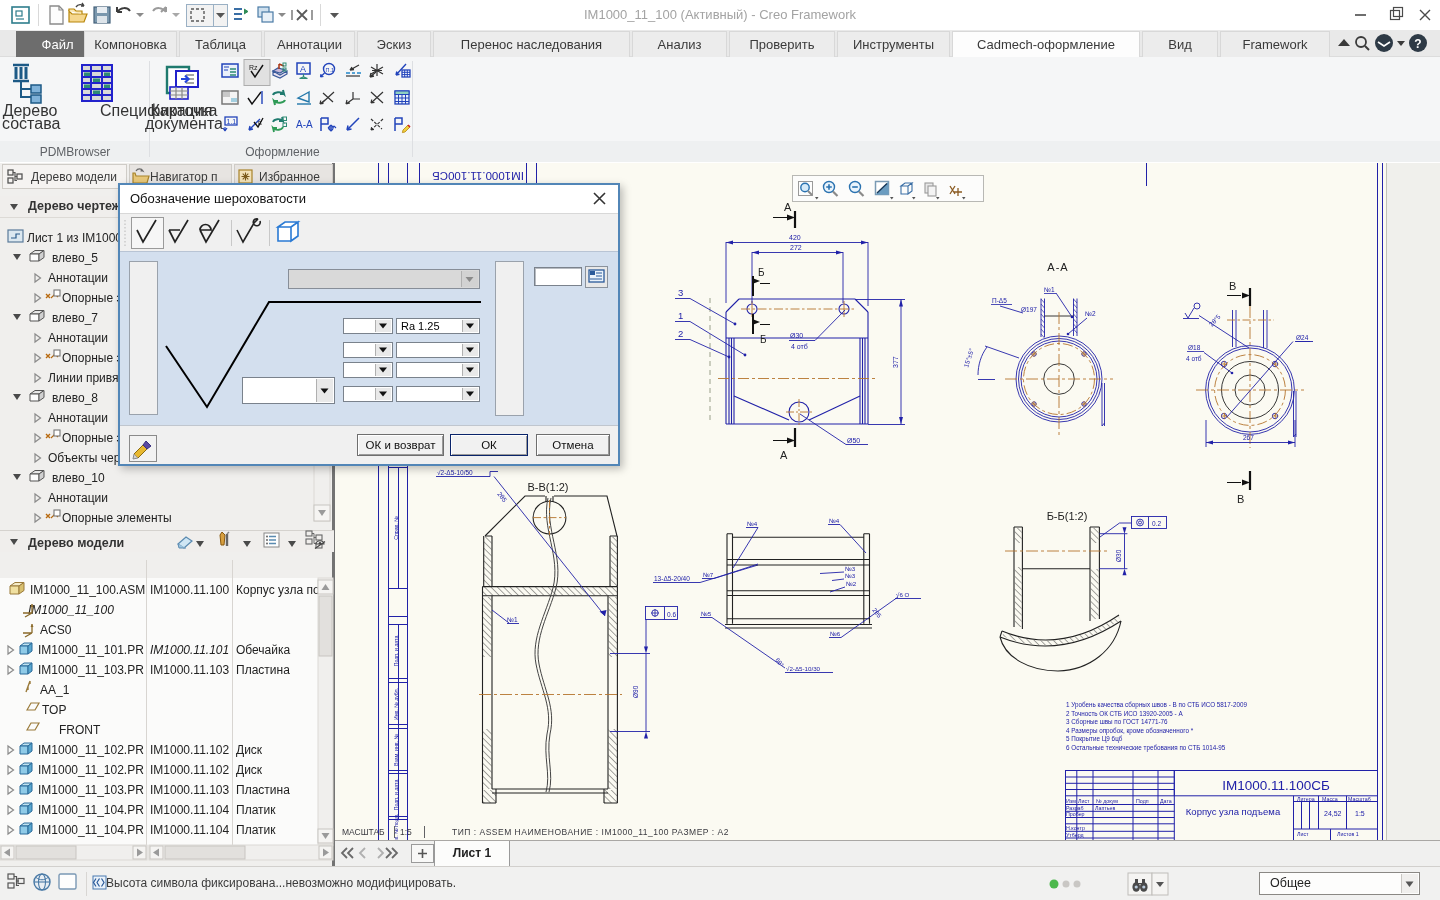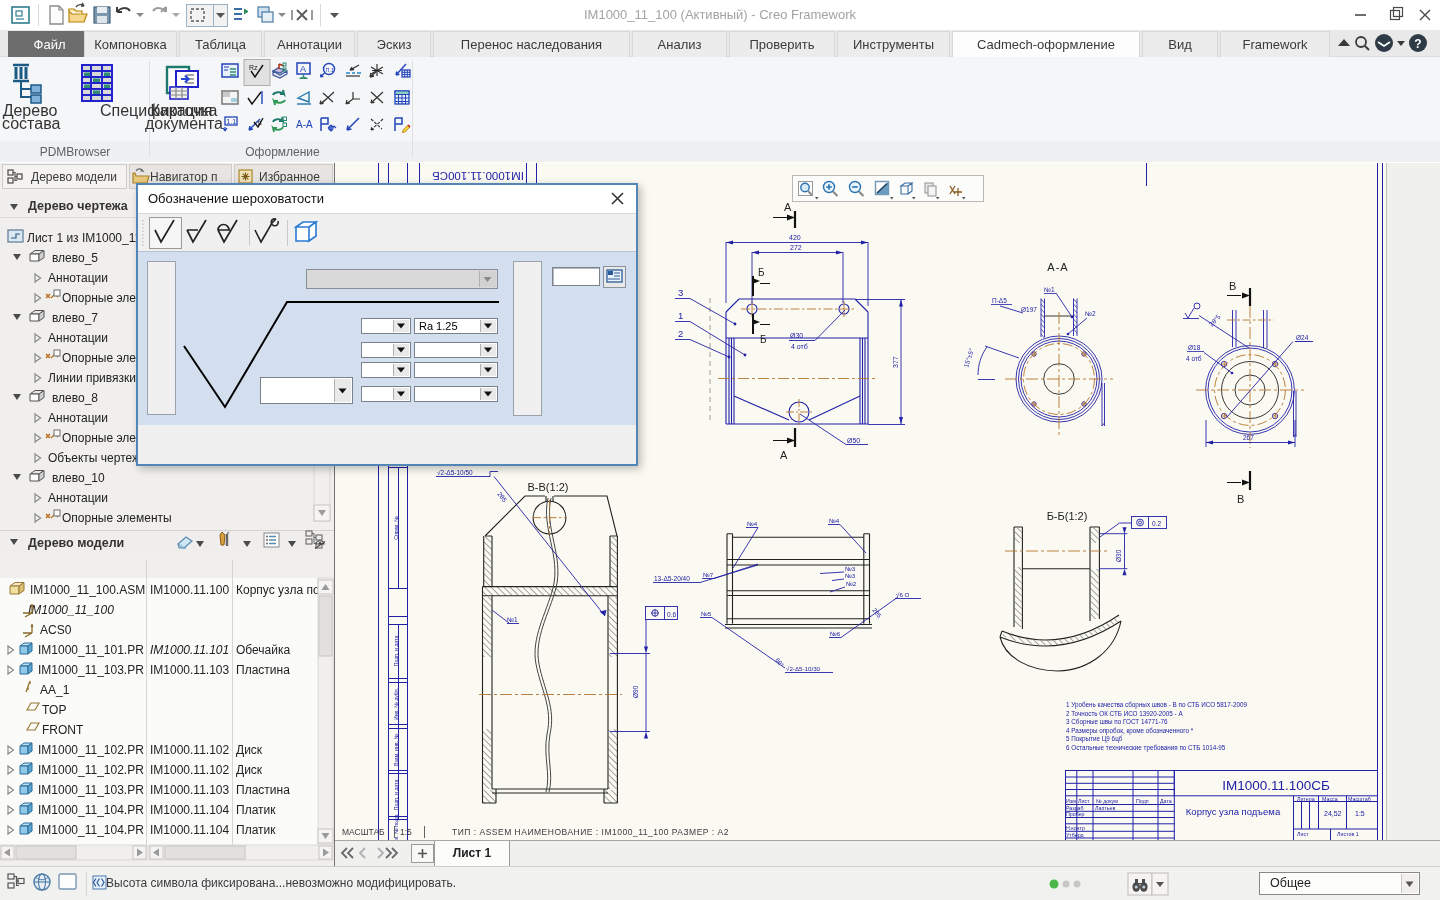--- a/index.html
+++ b/index.html
@@ -14,27 +14,27 @@
 .rtab { position:absolute; top:1px; height:26px; line-height:26px; text-align:center; font-size:13px; color:#3a3a3a; background:#ececec; border:1px solid #d8d8d8; border-bottom:none; }
 .rtab.file { background:#6d6d6d; color:#fff; border-color:#6d6d6d; }
 .rtab.active { background:#fdfdfd; font-weight:400; height:27px; }
 
 #ribbon { left:0; top:57px; width:1440px; height:105px; background:#f5f6f7; border-bottom:1px solid #d5d8db; }
 .grouplbl { position:absolute; top:86px; height:19px; line-height:18px; font-size:12px; color:#5f6266; text-align:center; }
 #ribbon .gsep { position:absolute; top:4px; width:1px; height:96px; background:#dddfe2; }
 #ribbonstrip { position:absolute; left:0; top:84px; width:1440px; height:21px; background:#eef0f1; }
 .biglbl { position:absolute; font-size:16px; color:#333; text-align:center; line-height:13px; }
 
-#panel { left:0; top:163px; width:335px; height:737px; background:#f0efed; border-right:1px solid #737373; }
+#panel { left:0; top:163px; width:335px; height:737px; background:#f0efed; border-right:3px solid #737373; }
 .ptab { position:absolute; top:1px; height:25px; font-size:12px; color:#3a3a3a; background:#e7e4e1; border:1px solid #cfccc7; line-height:24px; }
 .ptab.sel { background:#f5f3f1; }
 .phead { position:absolute; left:0; width:334px; height:22px; font-size:12.5px; font-weight:bold; color:#333; }
 .trow { position:absolute; height:20px; line-height:20px; font-size:12px; color:#222; white-space:nowrap; }
 
-#dlg { left:136px; top:183px; width:502px; height:283px; background:#f0f0f0; border:2px solid #5286b7; box-shadow:3px 3px 8px rgba(0,0,0,0.25); }
+#dlg { left:118px; top:183px; width:502px; height:283px; background:#f0f0f0; border:2px solid #5286b7; box-shadow:3px 3px 8px rgba(0,0,0,0.25); }
 .dlgbtn { position:absolute; top:8px; height:22px; background:#f1f1f1; border:1px solid #6e6e6e; box-shadow:inset 1px 1px 0 #ffffff, inset -1px -1px 0 #9a9a9a; font-size:11.5px; color:#111; text-align:center; line-height:21px; }
 .combo { position:absolute; background:#fff; border:1px solid #7a828c; }
 .combo .cbtn { position:absolute; right:1px; top:1px; background:#e9e9e9; border-left:1px solid #b0b0b0; }
 .combo svg { position:absolute; right:1px; top:1px; }
 
 #sheetbar { left:335px; top:840px; width:1105px; height:26px; background:#f0f0ef; border-top:1px solid #a9a7a4; }
 #statusbar { left:0; top:866px; width:1440px; height:34px; background:#f1f1f0; border-top:1px solid #d2d0cd; }
 </style>
 </head>
 <body>
@@ -81,21 +81,21 @@
  <path d="M330 13 l4.5 5 l4.5 -5 z" fill="#555"></path>
 
  <path d="M1355 15 h11" stroke="#4a4a4a" stroke-width="1.6"></path>
  <rect x="1390.5" y="10.5" width="9" height="9" fill="none" stroke="#4a4a4a" stroke-width="1.2"></rect>
  <rect x="1393.5" y="7.5" width="9" height="9" fill="none" stroke="#4a4a4a" stroke-width="1.2"></rect>
  <path d="M1420 10 l10 10 m0 -10 l-10 10" stroke="#4a4a4a" stroke-width="1.4"></path>
 </svg>
 </div>
 <div class="abs" id="apptitle">IM1000_11_100 (Активный) - Creo Framework</div>
 <div class="abs" id="tabbar">
- <div class="rtab file" style="left:8px;width:83px;">Файл</div>
+ <div class="rtab file" style="left:16px;width:83px;">Файл</div>
  <div class="rtab" style="left:84px;width:93px;">Компоновка</div>
  <div class="rtab" style="left:179px;width:83px;">Таблица</div>
  <div class="rtab" style="left:264px;width:91px;">Аннотации</div>
  <div class="rtab" style="left:357px;width:74px;">Эскиз</div>
  <div class="rtab" style="left:433px;width:197px;">Перенос наследования</div>
  <div class="rtab" style="left:632px;width:95px;">Анализ</div>
  <div class="rtab" style="left:729px;width:106px;">Проверить</div>
  <div class="rtab" style="left:837px;width:113px;">Инструменты</div>
  <div class="rtab active" style="left:952px;width:188px;">Cadmech-оформление</div>
  <div class="rtab" style="left:1142px;width:76px;">Вид</div>
@@ -303,21 +303,21 @@
   <div class="trow" style="left:28px;top:437px;font-style:italic;">IM1000_11_100</div>
   <div class="trow" style="left:40px;top:457px;">ACS0</div>
   <div class="trow" style="left:38px;top:477px;">IM1000_11_101.PR</div>
   <div class="trow" style="left:150px;top:477px;font-style:italic;">IM1000.11.101</div>
   <div class="trow" style="left:236px;top:477px;">Обечайка</div>
   <div class="trow" style="left:38px;top:497px;">IM1000_11_103.PR</div>
   <div class="trow" style="left:150px;top:497px;">IM1000.11.103</div>
   <div class="trow" style="left:236px;top:497px;">Пластина</div>
   <div class="trow" style="left:40px;top:517px;">AA_1</div>
   <div class="trow" style="left:42px;top:537px;">TOP</div>
-  <div class="trow" style="left:42px;top:557px;">FRONT</div>
+  <div class="trow" style="left:59px;top:557px;">FRONT</div>
   <div class="trow" style="left:38px;top:577px;">IM1000_11_102.PR</div>
   <div class="trow" style="left:150px;top:577px;">IM1000.11.102</div>
   <div class="trow" style="left:236px;top:577px;">Диск</div>
   <div class="trow" style="left:38px;top:597px;">IM1000_11_102.PR</div>
   <div class="trow" style="left:150px;top:597px;">IM1000.11.102</div>
   <div class="trow" style="left:236px;top:597px;">Диск</div>
   <div class="trow" style="left:38px;top:617px;">IM1000_11_103.PR</div>
   <div class="trow" style="left:150px;top:617px;">IM1000.11.103</div>
   <div class="trow" style="left:236px;top:617px;">Пластина</div>
   <div class="trow" style="left:38px;top:637px;">IM1000_11_104.PR</div>
@@ -1058,13 +1058,25 @@
           <path d="M4 3.5 h8 l-4 5 z" fill="#111"></path>
         </svg>
       </div>
   <div class="combo" style="left:122px;top:192px;width:93px;height:27px;">
         <span class="cbtn" style="width:17px;height:23px;"></span>
         <svg width="17" height="23" xmlns="http://www.w3.org/2000/svg">
           <path d="M4.5 9.5 h8 l-4 5 z" fill="#111"></path>
         </svg>
       </div>
  </div>
+ <div class="abs" style="left:0;top:240px;width:498px;height:39px;background:#f0f0f0;border-top:1px solid #c0c6ce;">
+  <div class="abs" style="left:9px;top:9px;width:28px;height:27px;background:#f2f2f2;border:1px solid #8a8a8a;">
+   <svg width="26" height="25" xmlns="http://www.w3.org/2000/svg">
+          <path d="M4 18 l9 -9 l4 4 l-9 9 z" fill="#e8b830" stroke="#8a6a10"></path>
+          <path d="M13 9 l3 -4 l5 5 l-4 3 z" fill="#5a4aa0" stroke="#3a3080"></path>
+          <path d="M4 18 l-1 5 l5 -1" fill="#d0d0d0" stroke="#8a8a8a"></path>
+        </svg>
+  </div>
+  <div class="dlgbtn" style="left:237px;width:87px;">ОК и возврат</div>
+  <div class="dlgbtn" style="left:330px;width:78px;outline:1.5px solid #0a246a;outline-offset:-1px;">ОК</div>
+  <div class="dlgbtn" style="left:416px;width:74px;">Отмена</div>
+ </div>
 </div>
 
 </body></html>

